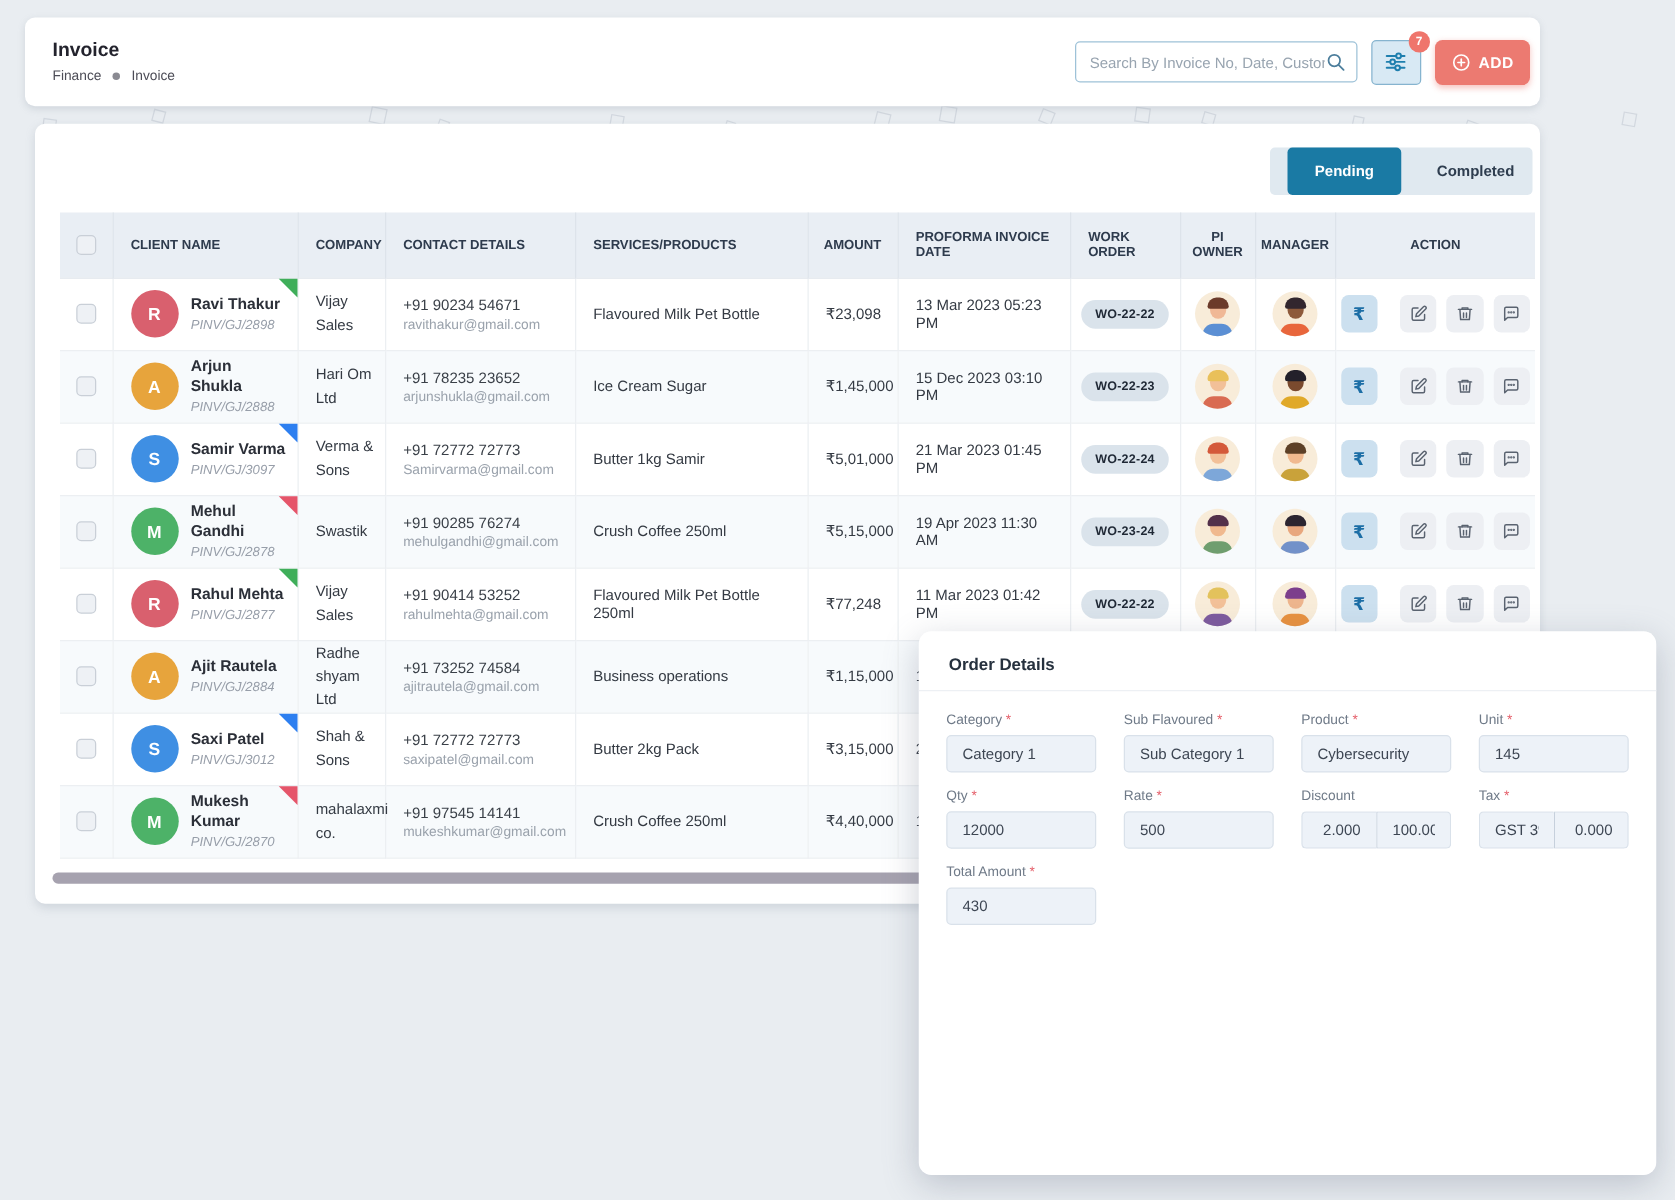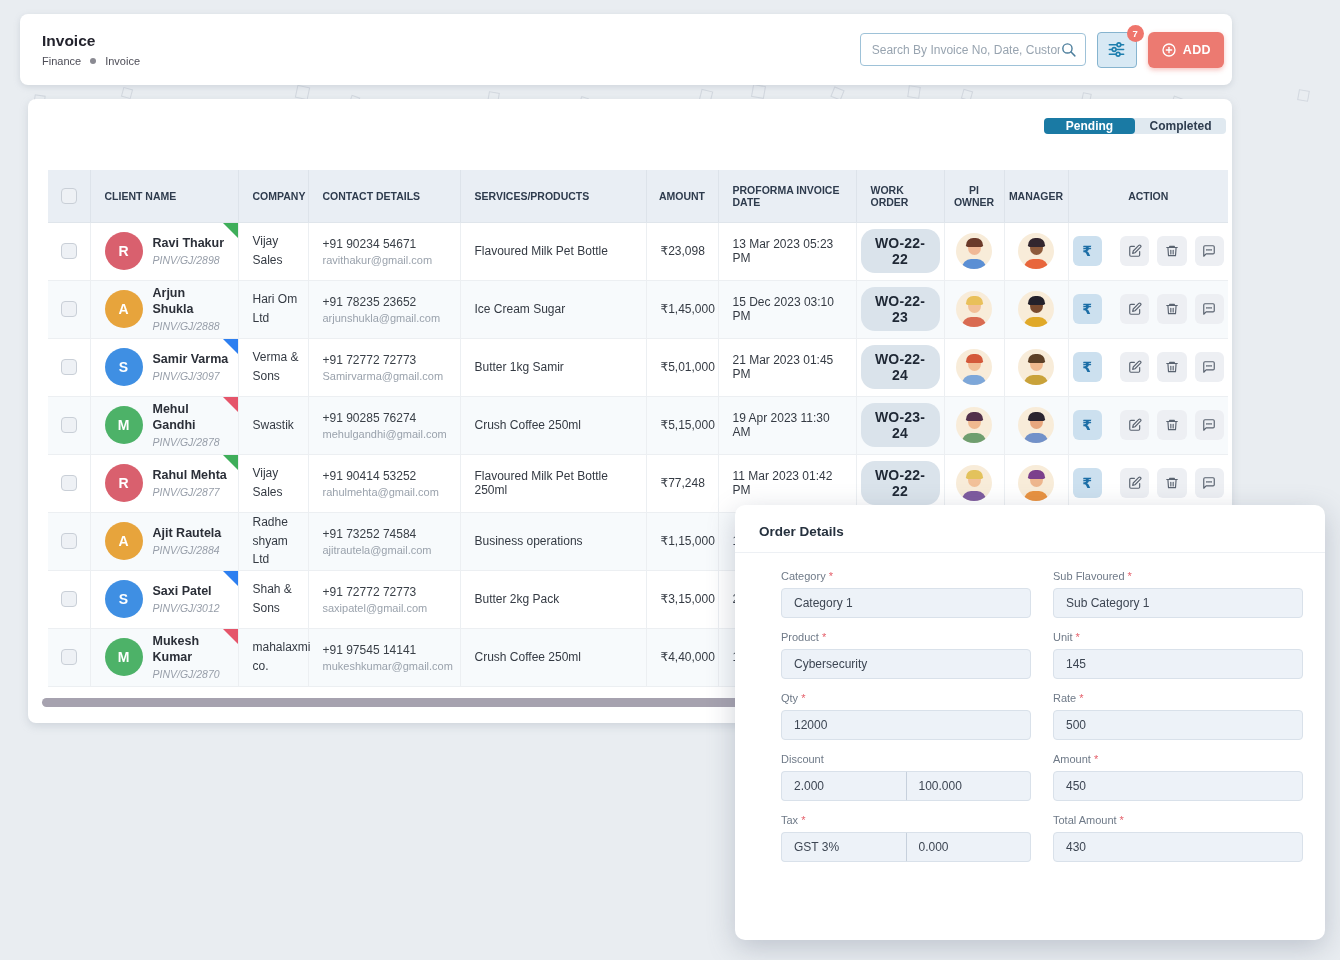--- a/index.html
+++ b/index.html
@@ -32,22 +32,22 @@
   .add-btn { height:36px; padding:0 13px; background:#ec7a71; border:none; border-radius:6px; color:#fff;
     font-size:12.5px; font-weight:700; letter-spacing:.4px; display:flex; align-items:center; gap:6px;
     cursor:pointer; font-family:inherit; box-shadow:0 2px 5px rgba(236,122,113,.45); }
 
   
   .table-card {
     position:absolute; left:28px; top:99px; width:1204px; height:624px; background:#fff;
     border-radius:8px; box-shadow:0 3px 8px rgba(140,150,165,.28); z-index:1;
   }
   .tabs { position:absolute; top:19px; right:6px; display:flex; background:#e0e9f0; border-radius:4px; }
-  .tab { height:16px; min-width:91px; padding:0 14px; display:flex; align-items:center; justify-content:center;
-    font-size:12px; font-weight:700; color:#2e3d4f; cursor:pointer; border-radius:4px; }
+  .tab { height:38px; min-width:91px; padding:0 14px; display:flex; align-items:center; justify-content:center;
+    font-size:12px; font-weight:700; color:#2e3d4f; cursor:pointer; border-radius:4px;margin-left:14px; }
   .tab.active { background:#1a7aa4; color:#fff; }
 
   table.inv { position:absolute; left:20px; top:71px; width:1180px; border-collapse:collapse; table-layout:fixed; }
   table.inv thead th { background:#e9eef4; height:52px; font-size:10.5px; font-weight:700; color:#2e3b4d;
     text-align:left; padding:0 8px 0 14px; border-right:1px solid #dde3ea; border-bottom:1px solid #dfe5eb; }
   table.inv thead th:last-child { border-right:none; }
   th.c, td.c { text-align:center !important; padding:0 4px !important; }
   table.inv tbody td { height:58px; border-bottom:1px solid #eceff2; border-right:1px solid #eceff2;
     font-size:12px; color:#343a43; padding:0 8px 0 14px; position:relative; }
   table.inv tbody td:last-child { border-right:none; }
@@ -57,21 +57,21 @@
   .flag { position:absolute; top:0; right:0; width:0; height:0; border-top:15px solid #3fae5a; border-left:15px solid transparent; }
   .client-wrap { display:flex; align-items:center; gap:10px; }
   .avatar { width:38px; height:38px; border-radius:50%; color:#fff; font-size:14px; font-weight:700;
     display:flex; align-items:center; justify-content:center; flex:0 0 38px; }
   .cname { font-size:12.5px; font-weight:700; color:#2b2f38; line-height:1.25; }
   .cid { font-size:10.5px; color:#979ea9; margin-top:2px;font-style:italic; }
   .td-company { line-height:1.55; color:#3a4048; }
   .phone { color:#3a4048; margin-bottom:3px; }
   .email { font-size:11px; color:#9aa2ac; }
   .td-amount { text-align:right; padding-right:14px !important; color:#2f353d; }
-  .wo-pill { display:inline-block; background:#dae3eb; color:#1f2835; font-weight:700; font-size:14px;
+  .wo-pill { display:inline-block; background:#dae3eb; color:#1f2835; font-weight:700; font-size:10px;
     padding:6px 11px; border-radius:14px; letter-spacing:.2px; }
 
   .pavatar { width:36px; height:36px; border-radius:50%; background:#f8ecd9; position:relative; overflow:hidden;
     display:inline-block; vertical-align:middle; }
   .p-body { position:absolute; bottom:-3px; left:50%; margin-left:-12px; width:24px; height:13px;
     border-radius:9px 9px 0 0; z-index:1; }
   .p-face { position:absolute; top:8px; left:50%; margin-left:-6.5px; width:13px; height:14px; border-radius:50%; z-index:2; }
   .p-hair { position:absolute; top:5px; left:50%; margin-left:-8.5px; width:17px; height:9px;
     border-radius:8px 8px 2px 2px; z-index:3; }
 
@@ -79,31 +79,31 @@
   .abtn { width:30px; height:30px; border:none; border-radius:6px; background:#edeff3; cursor:pointer;
     display:flex; align-items:center; justify-content:center; font-family:inherit; padding:0; }
   .abtn.rupee { background:#cce0ef; color:#1c6ea6; font-weight:700; font-size:14px; margin-right:10px; }
 
   .hscroll { position:absolute; left:14px; bottom:16px; width:1176px; height:9px; border-radius:5px; background:#a6a2af; cursor:grab; }
 
   
   .od-panel { position:absolute; left:735px; top:505px; width:590px; height:435px; background:#fff;
     border-radius:10px; box-shadow:0 8px 28px rgba(100,110,130,.32); z-index:5; }
   .od-title { padding:19px 24px 13px; font-size:13.5px; font-weight:700; color:#26313e; border-bottom:1px solid #edf0f4; }
-  .od-form { padding:4px 22px 22px; display:grid; grid-template-columns:1fr 1fr; column-gap:22px;margin-left:24px; }
+  .od-form { padding:4px 22px 22px; display:grid; grid-template-columns:1fr 1fr 1fr 1fr; column-gap:22px; }
   .field { margin-top:13px; }
   .field label { display:block; font-size:11px; color:#6f7a88; margin-bottom:6px; }
   .req { color:#e5606b; margin-left:3px; }
   .finput { width:100%; height:30px; background:#edf2f8; border:1px solid #d9e1ea; border-radius:4px;
     padding:0 12px; font-size:12px; color:#3d4653; font-family:inherit; outline:none; }
   .split { display:flex; }
   .split .finput { flex:1; min-width:0; }
   .split .finput:first-child { border-radius:4px 0 0 4px; border-right:none; }
   .split .finput:last-child { border-radius:0 4px 4px 0; border-left:1px solid #c6d0dc; }
-  .ta-r { }
+  .ta-r { text-align:right; }
 </style>
 </head>
 <body>
 
 <div id="deco">
     <div class="deco-sq" style="left: 34px; top: 95px; width: 11px; height: 11px; transform: rotate(8deg);"></div>
     <div class="deco-sq" style="left: 122px; top: 88px; width: 10px; height: 10px; transform: rotate(15deg);"></div>
     <div class="deco-sq" style="left: 296px; top: 86px; width: 13px; height: 13px; transform: rotate(12deg);"></div>
     <div class="deco-sq" style="left: 350px; top: 96px; width: 9px; height: 9px; transform: rotate(20deg);"></div>
     <div class="deco-sq" style="left: 488px; top: 92px; width: 11px; height: 11px; transform: rotate(10deg);"></div>
@@ -725,24 +725,20 @@
     </div>
     <div class="field">
       <label><span>Discount</span></label>
       <div class="split">
         <input class="finput ta-r" value="2.000" style="">
         <input class="finput ta-r" value="100.000" style="">
       </div>
     </div>
 
     <div class="field">
-      <label><span>Amount</span><span class="req">*</span></label>
-      <input class="finput" value="450" style="">
-    </div>
-    <div class="field">
       <label><span>Tax</span><span class="req">*</span></label>
       <div class="split">
         <input class="finput" value="GST 3%" style="">
         <input class="finput ta-r" value="0.000" style="">
       </div>
     </div>
 
     <div class="field">
       <label><span>Total Amount</span><span class="req">*</span></label>
       <input class="finput" value="430" style="">

